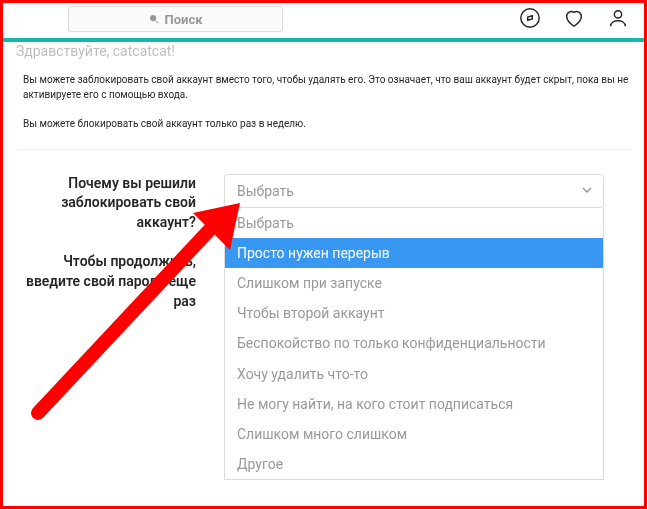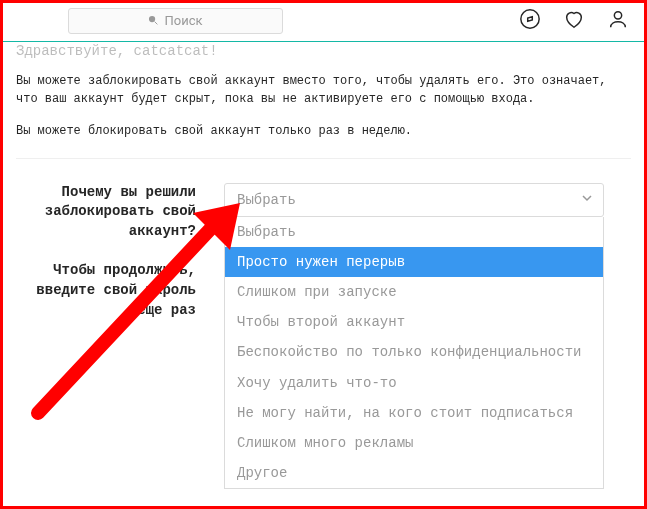--- a/index.html
+++ b/index.html
@@ -15,25 +15,26 @@
   }
   .frame {
     position: absolute;
     inset: 0;
     border: 3px solid #ff0000;
     pointer-events: none;
     z-index: 1000;
   }
   .topbar {
     height: 42px;
-    border-bottom: 1px solid #14b8a6;
+    border-bottom: 4px solid #14b8a6;
     display: flex;
     align-items: center;
     padding: 0 16px;
     position: relative;
+    font-weight: bold;
   }
   .search-wrap {
     margin-left: 52px;
     width: 215px;
     height: 26px;
     background: #fafafa;
     border: 1px solid #dbdbdb;
     border-radius: 3px;
     display: flex;
     align-items: center;
@@ -51,34 +52,34 @@
     gap: 22px;
   }
   .top-icons svg {
     width: 22px; height: 22px;
     fill: none;
     stroke: #262626;
     stroke-width: 1.6;
   }
   .content {
     padding: 10px 16px 0 16px;
-    font-family: Liberation Mono, monospace;
   }
   .cut-text {
     color: #262626;
     margin-bottom: 10px;
     font-size: 14px;
     line-height: 1.4;
     overflow: hidden;
     white-space: nowrap;
   }
   .para {
     margin-bottom: 14px;
     line-height: 1.5;
-    font-size: 12px;
+    font-size: 10px;
+    margin-left: 7px;
   }
   .divider {
     border: none;
     border-top: 1px solid #efefef;
     margin: 18px 0 24px 0;
   }
   .form-row {
     display: flex;
     margin-bottom: 20px;
   }
@@ -202,21 +203,21 @@
         </span>
       </div>
       <div class="dropdown" id="dropdown">
           <div class="dropdown-item">Выбрать</div>
           <div class="dropdown-item highlighted">Просто нужен перерыв</div>
           <div class="dropdown-item">Слишком при запуске</div>
           <div class="dropdown-item">Чтобы второй аккаунт</div>
           <div class="dropdown-item">Беспокойство по только конфиденциальности</div>
           <div class="dropdown-item">Хочу удалить что-то</div>
           <div class="dropdown-item">Не могу найти, на кого стоит подписаться</div>
-          <div class="dropdown-item">Слишком много рекламы</div>
+          <div class="dropdown-item">Слишком много слишком</div>
           <div class="dropdown-item">Другое</div>
         </div>
     </div>
   </div>
 
   <div class="form-row">
     <div class="form-label">Чтобы продолжить, введите свой пароль еще раз</div>
     <div class="form-field"></div>
   </div>
 

